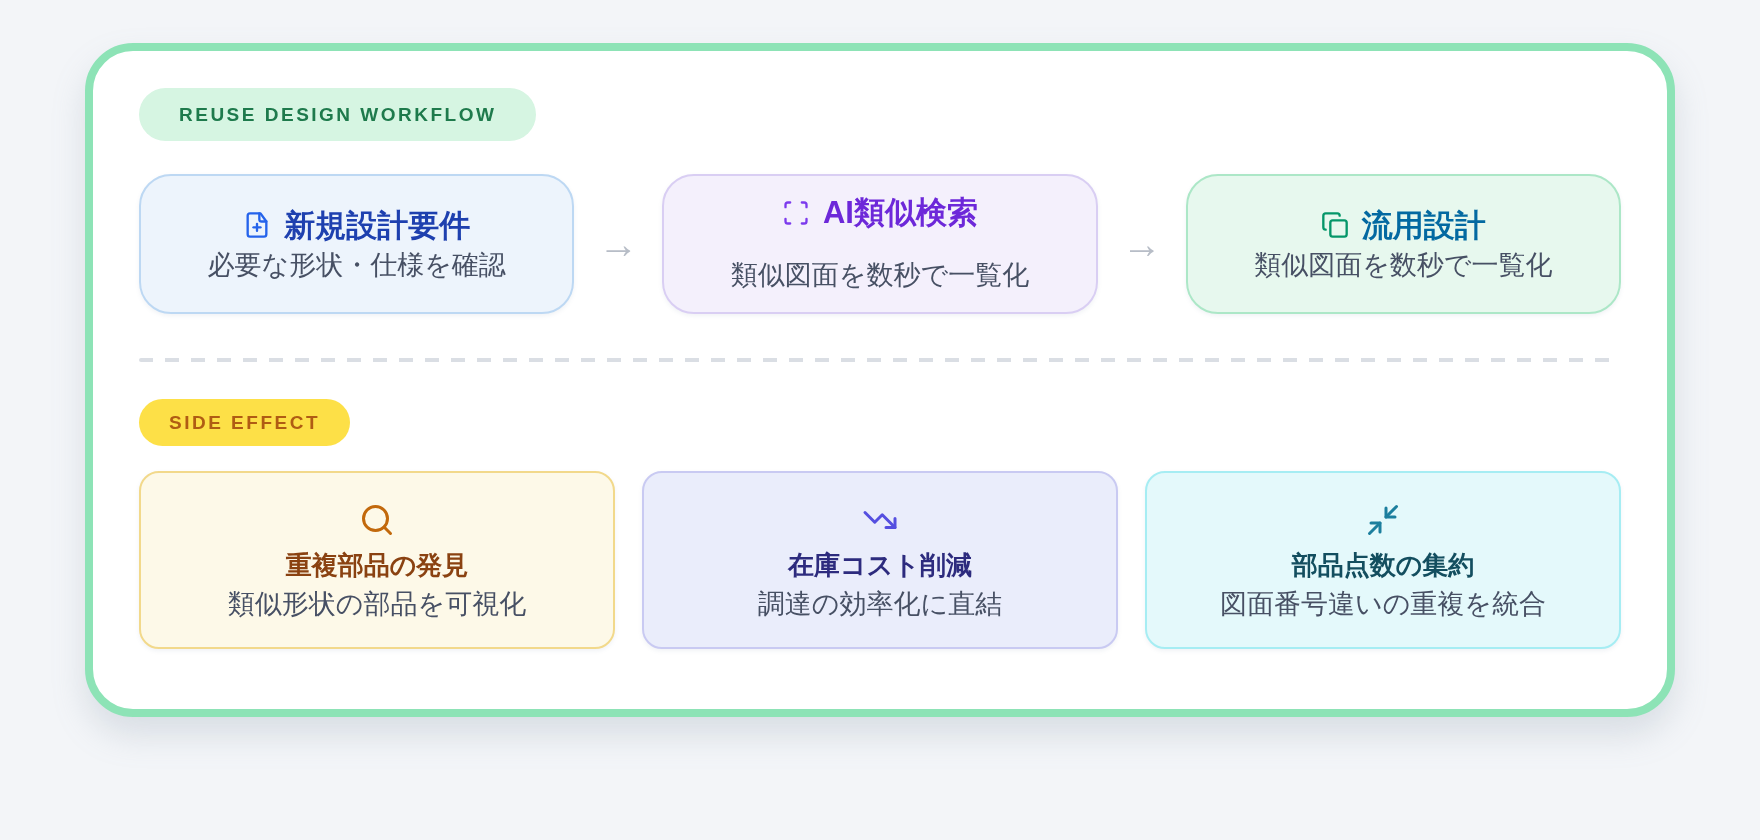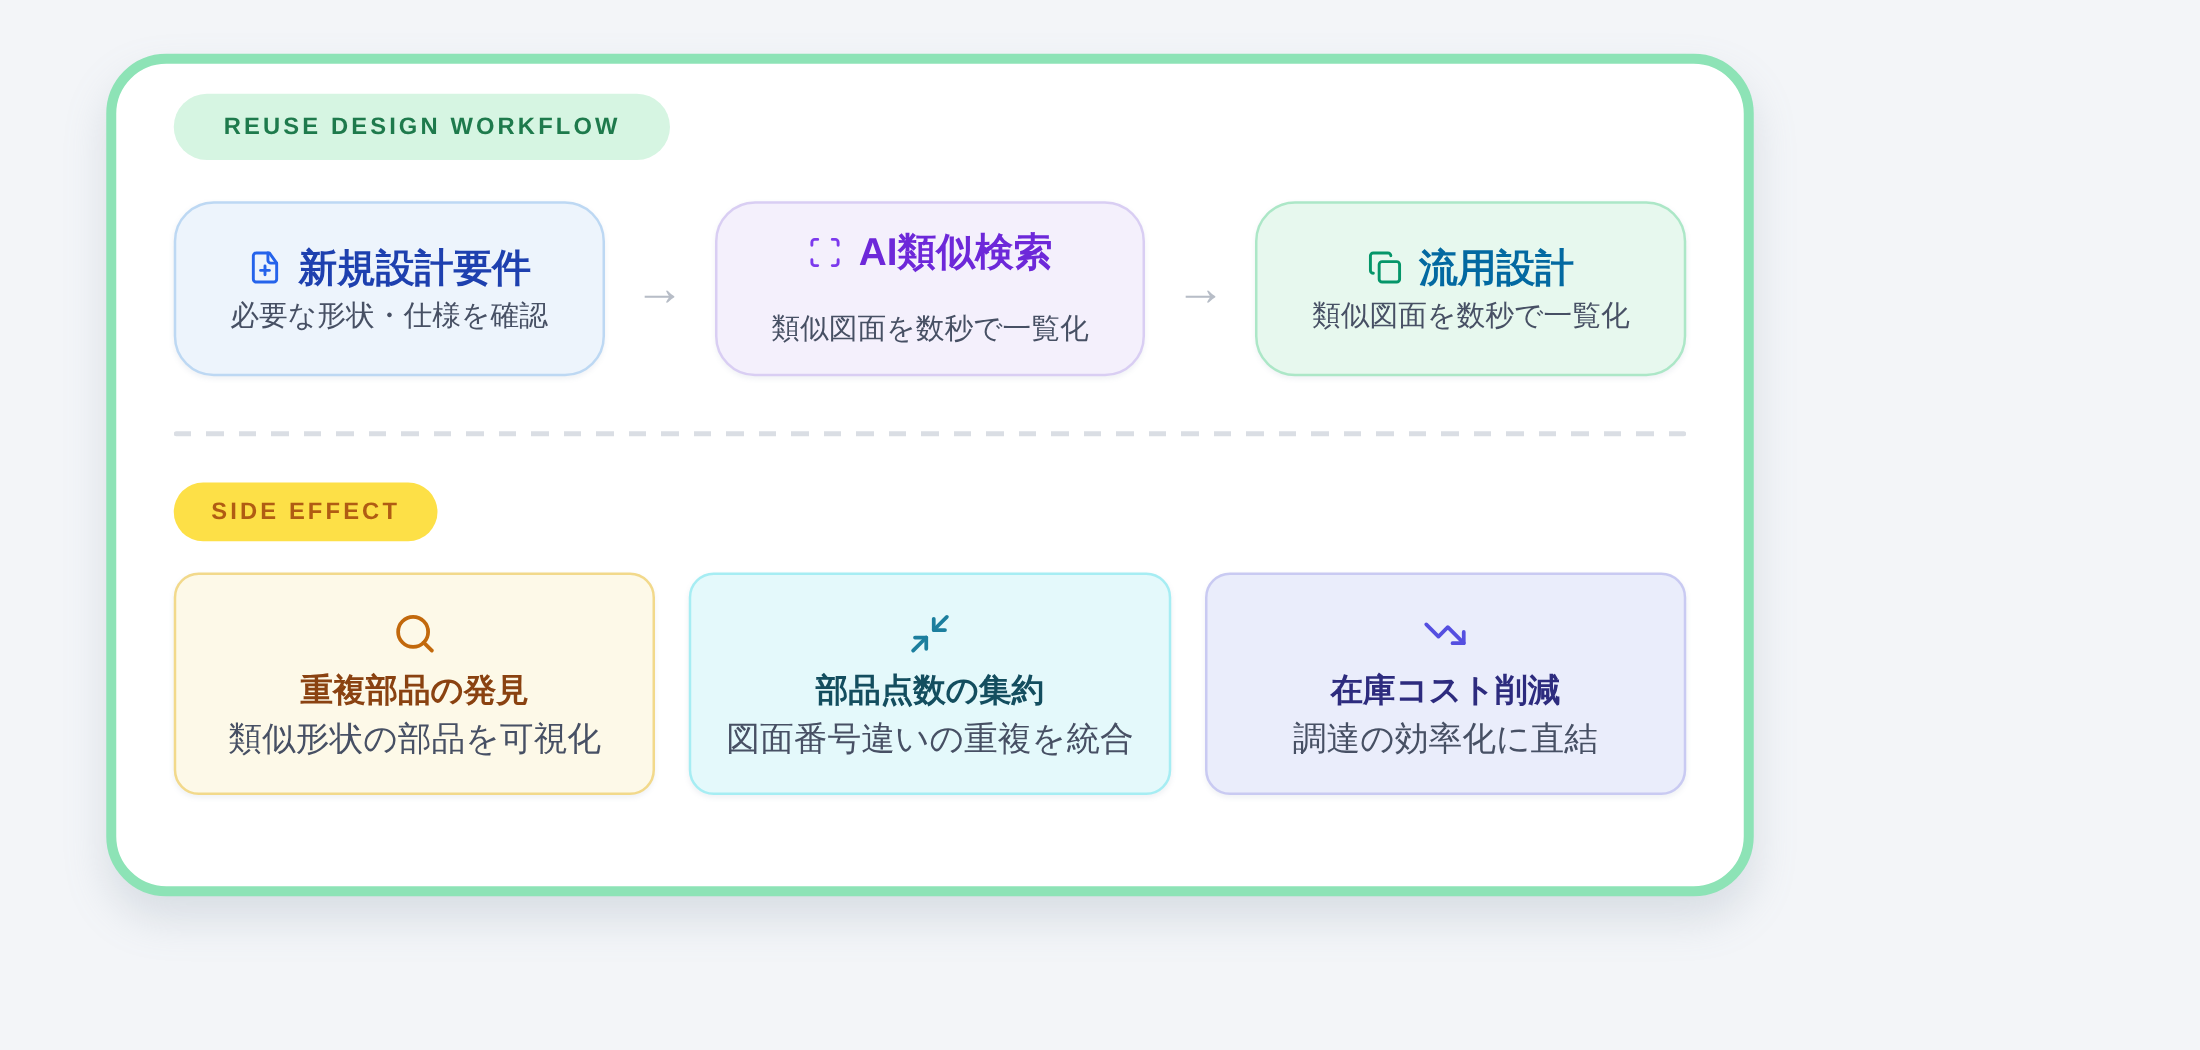--- a/index.html
+++ b/index.html
@@ -2,27 +2,27 @@
 <html lang="ja"><head>
 <meta charset="utf-8">
 <style>
   * { margin: 0; padding: 0; box-sizing: border-box; }
   html, body { width: 1760px; height: 840px; }
   body {
     font-family: "Liberation Sans", "DejaVu Sans", sans-serif;
     overflow: hidden;
   }
   .panel {
-    width: 1318px;
+    width: 1590px;
     height: 674px;
     margin: 43px 0 0 85px;
     background: #ffffff;
     border: 8px solid #8de3b6;
     border-radius: 48px;
-    padding: 24px 46px 0 46px;
+    padding: 37px 46px 0 46px;
     box-shadow: 0 18px 32px rgba(140, 155, 170, 0.25);
   }
   .badge {
     display: inline-flex;
     align-items: center;
     width: max-content;
     height: 53px;
     padding: 0 40px;
     border-radius: 27px;
     font-size: 19px;
@@ -43,21 +43,21 @@
     border-radius: 32px;
     display: flex;
     flex-direction: column;
     align-items: center;
     justify-content: center;
     gap: 11px;
     box-shadow: 0 2px 4px rgba(110, 130, 160, 0.10);
   }
   .step-title-row { display: flex; align-items: center; gap: 13px; }
   .step-title { font-size: 31px; font-weight: bold; line-height: 1; }
-  .step-subtitle { font-size: 23px; line-height: 1; }
+  .step-subtitle { font-size: 27px; line-height: 1; }
   .flow-arrow {
     flex: 0 0 88px;
     display: flex;
     align-items: center;
     justify-content: center;
     font-size: 40px;
     font-weight: normal;
   }
   .divider {
     margin-top: 44px;
@@ -162,39 +162,39 @@
       <span class="effect-icon" style="color: rgb(194, 105, 12);">
         <svg viewBox="0 0 24 24">
           <circle cx="11" cy="11" r="8"></circle>
           <path d="m21 21-4.3-4.3"></path>
         </svg>
       </span>
       <h2 class="effect-title" style="color: rgb(138, 66, 17);">重複部品の発見</h2>
       <p class="effect-subtitle" style="color: rgb(71, 80, 100);">類似形状の部品を可視化</p>
     </section>
 
+    <section class="effect-card" style="background-color: rgb(234, 237, 251); border-color: rgb(201, 202, 242);">
+      <span class="effect-icon" style="color: rgb(85, 79, 224);">
+        <svg viewBox="0 0 24 24">
+          <polyline points="22 17 13.5 8.5 8.5 13.5 2 7"></polyline>
+          <polyline points="16 17 22 17 22 11"></polyline>
+        </svg>
+      </span>
+      <h2 class="effect-title" style="color: rgb(45, 43, 126);">在庫コスト削減</h2>
+      <p class="effect-subtitle" style="color: rgb(71, 80, 100);">調達の効率化に直結</p>
+    </section>
+
     <section class="effect-card" style="background-color: rgb(228, 249, 251); border-color: rgb(166, 237, 243);">
       <span class="effect-icon" style="color: rgb(28, 127, 158);">
         <svg viewBox="0 0 24 24">
           <polyline points="4 14 10 14 10 20"></polyline>
           <polyline points="20 10 14 10 14 4"></polyline>
           <line x1="14" y1="10" x2="21" y2="3"></line>
           <line x1="3" y1="21" x2="10" y2="14"></line>
         </svg>
       </span>
       <h2 class="effect-title" style="color: rgb(19, 78, 95);">部品点数の集約</h2>
       <p class="effect-subtitle" style="color: rgb(71, 80, 100);">図面番号違いの重複を統合</p>
     </section>
 
-    <section class="effect-card" style="background-color: rgb(234, 237, 251); border-color: rgb(201, 202, 242);">
-      <span class="effect-icon" style="color: rgb(85, 79, 224);">
-        <svg viewBox="0 0 24 24">
-          <polyline points="22 17 13.5 8.5 8.5 13.5 2 7"></polyline>
-          <polyline points="16 17 22 17 22 11"></polyline>
-        </svg>
-      </span>
-      <h2 class="effect-title" style="color: rgb(45, 43, 126);">在庫コスト削減</h2>
-      <p class="effect-subtitle" style="color: rgb(71, 80, 100);">調達の効率化に直結</p>
-    </section>
-
   </div>
 
 </main>
 
 </body></html>

